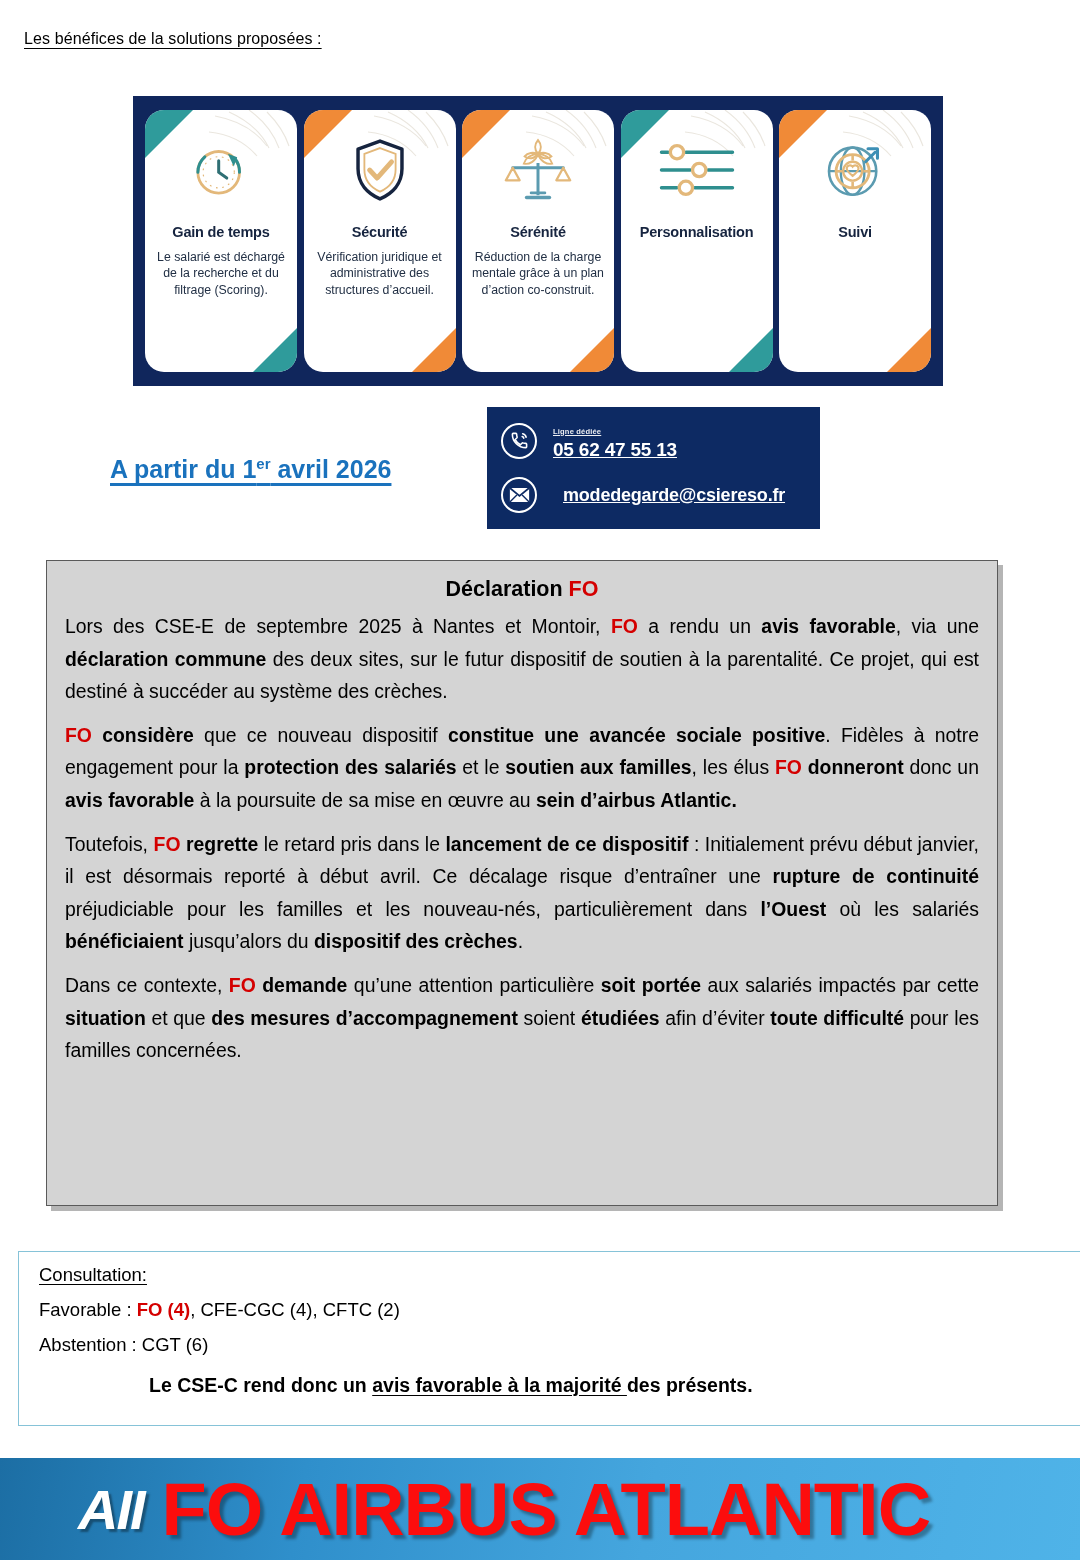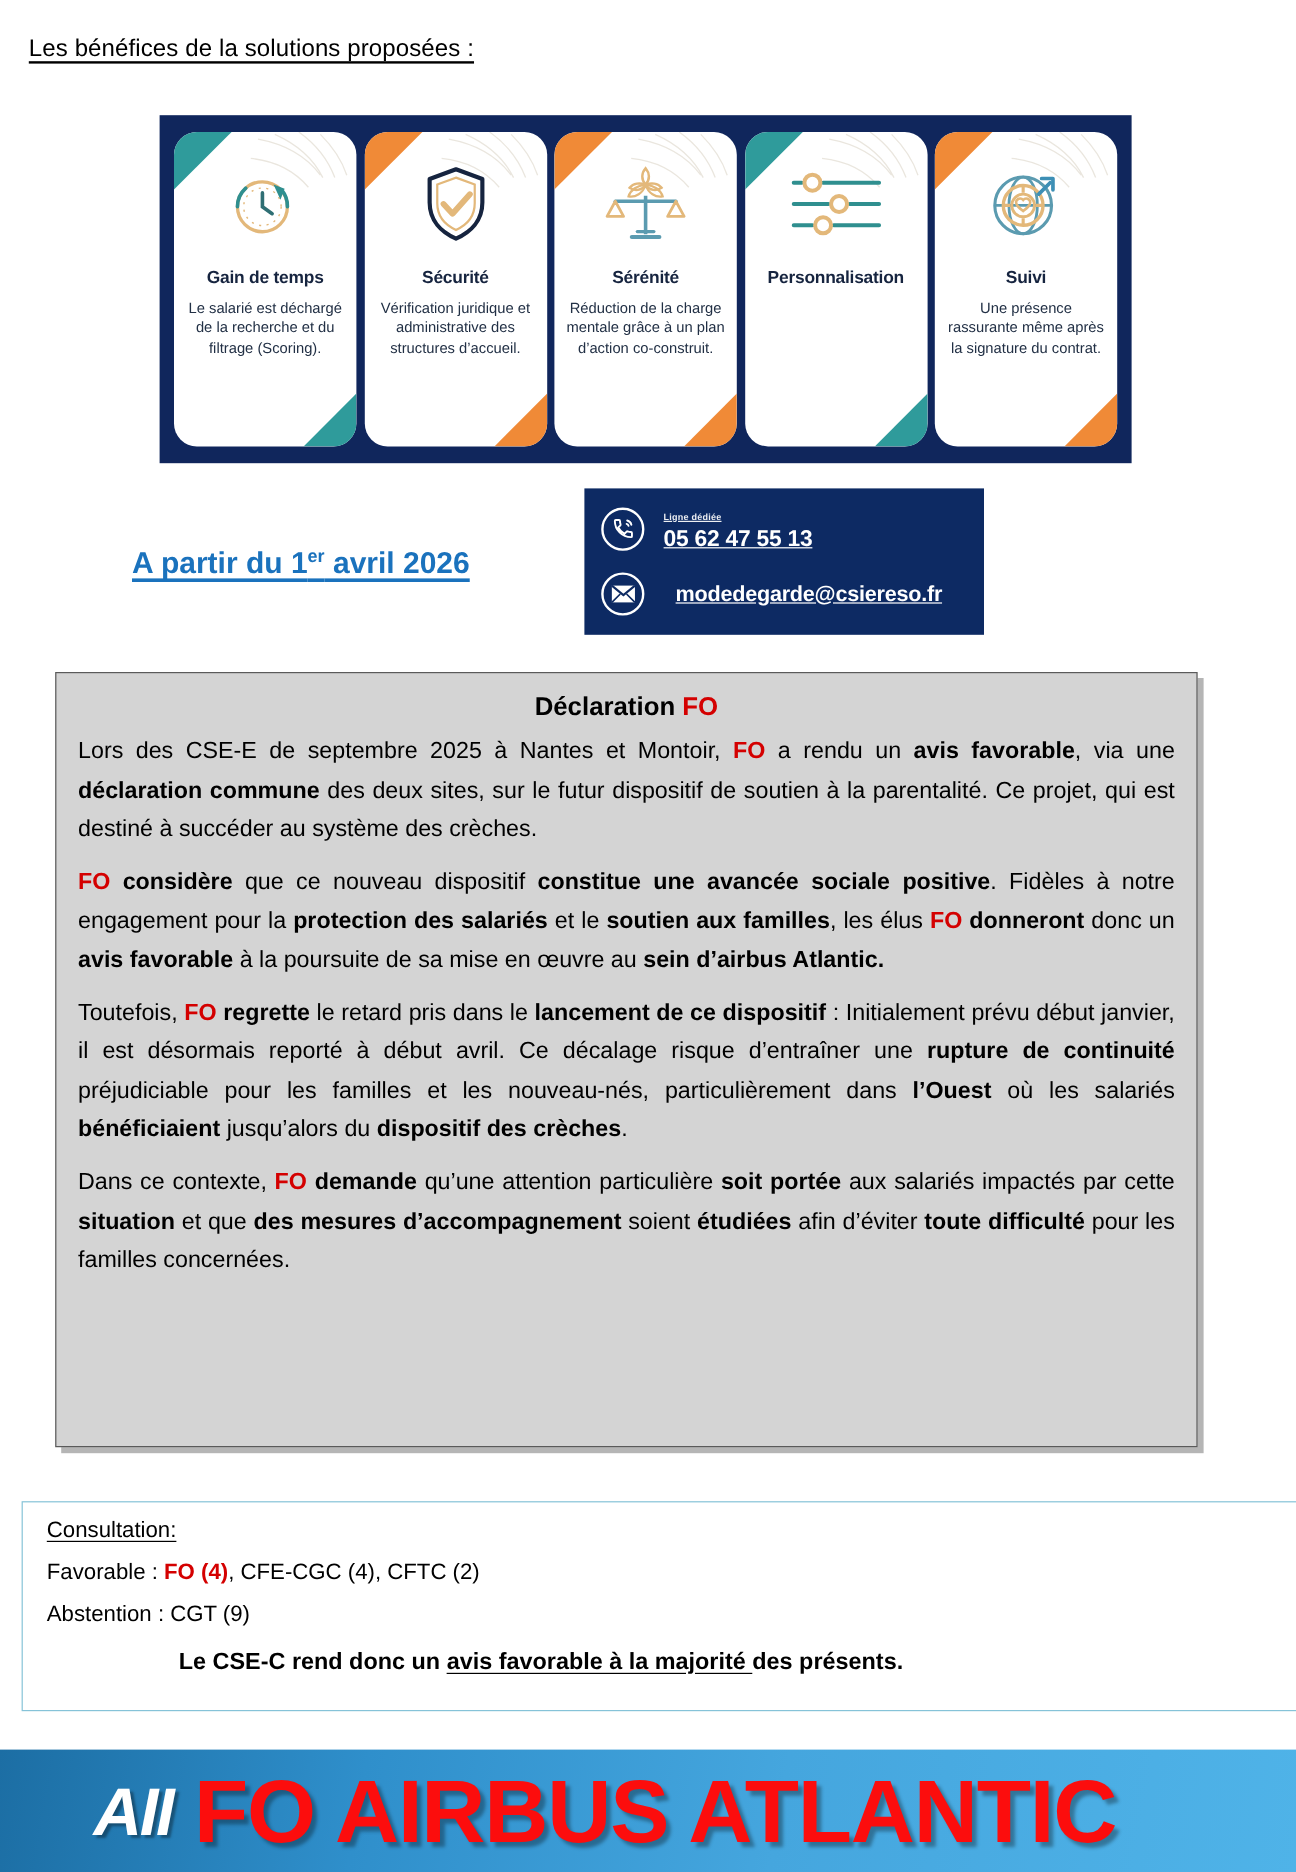--- a/index.html
+++ b/index.html
@@ -7,21 +7,21 @@
     width: 1080px; height: 1560px;
     background: #ffffff;
     font-family: "Liberation Sans", sans-serif;
     overflow: hidden;
   }
   .page { position: relative; width: 1080px; height: 1560px; background:#fff; }
 
   
   .doc-heading {
     position: absolute; left: 24px; top: 30px;
-    font-size: 20px; color: #000;
+    font-size: 16px; color: #000;
     text-decoration: underline;
     text-underline-offset: 4px;
     letter-spacing: .1px;
   }
 
   
   .infographic {
     position: absolute; left: 133px; top: 96px;
     width: 810px; height: 290px;
     background: #10265c;
@@ -255,21 +255,20 @@
             <circle cx="31" cy="34" r="8" stroke="#e3b87a" stroke-width="2"></circle>
             <g stroke="#e3b87a" stroke-width="2.2">
               <path d="M31 20v5M31 43v5M17 34h5M40 34h5"></path>
             </g>
             <path d="M31 38c-3-2.4-5-4-5-6.2a2.8 2.8 0 0 1 5-1.6 2.8 2.8 0 0 1 5 1.6c0 2.2-2 3.8-5 6.2z" stroke="#e3b87a" stroke-width="1.8" fill="none"></path>
             <path d="M42 26l8-8" stroke="#3d8fb5" stroke-width="2.6" stroke-linecap="round"></path>
             <path d="M44 15h8v8" stroke="#3d8fb5" stroke-width="2.6" stroke-linecap="round" stroke-linejoin="round" fill="none"></path>
           </svg>
         </div>
         <div class="ig-title">Suivi</div>
-        <div class="ig-desc">Une présence rassurante même après la signature du contrat.</div>
       </div>
     </div>
 
   <div class="date-line" id="dateline" style="color: rgb(26, 114, 189);"><span>A partir du 1</span><sup>er</sup><span> avril 2026</span></div>
 
   <div class="contact-card">
     <div class="contact-row r1">
       <span class="ico-circle">
         <svg width="19" height="19" viewBox="0 0 24 24" fill="none" stroke="#fff" stroke-width="2" stroke-linecap="round" stroke-linejoin="round">
           <path d="M6.6 10.8c1.4 2.8 3.8 5.1 6.6 6.6l2.2-2.2c.3-.3.7-.4 1-.2 1.1.4 2.3.6 3.6.6.6 0 1 .4 1 1V20c0 .6-.4 1-1 1C10.6 21 3 13.4 3 4c0-.6.4-1 1-1h3.4c.6 0 1 .4 1 1 0 1.2.2 2.4.6 3.6.1.4 0 .7-.2 1l-2.2 2.2z"></path>
@@ -305,21 +304,21 @@
         <p class="decl-p"><span>Toutefois, </span><span class="fo">FO</span><span style="font-weight: bold;"> regrette</span><span> le retard pris dans le </span><span style="font-weight: bold;">lancement de ce dispositif</span><span> : Initialement prévu début janvier, il est désormais reporté à début avril. Ce décalage risque d’entraîner une </span><span style="font-weight: bold;">rupture de continuité</span><span> préjudiciable pour les familles et les nouveau-nés, particulièrement dans </span><span style="font-weight: bold;">l’Ouest</span><span> où les salariés </span><span style="font-weight: bold;">bénéficiaient</span><span> jusqu’alors du </span><span style="font-weight: bold;">dispositif des crèches</span><span>.</span></p>
         <p class="decl-p"><span>Dans ce contexte, </span><span class="fo">FO</span><span style="font-weight: bold;"> demande</span><span> qu’une attention particulière </span><span style="font-weight: bold;">soit portée</span><span> aux salariés impactés par cette </span><span style="font-weight: bold;">situation</span><span> et que </span><span style="font-weight: bold;">des mesures d’accompagnement</span><span> soient </span><span style="font-weight: bold;">étudiées</span><span> afin d’éviter </span><span style="font-weight: bold;">toute difficulté</span><span> pour les familles concernées.</span></p>
       </div>
   </div>
 
   <div class="consult-box">
     <div class="consult-title">Consultation:</div>
     <div class="consult-line">
       <span>Favorable : </span><span class="fo">FO (4)</span><span>, CFE-CGC (4), CFTC (2)</span>
     </div>
-    <div class="consult-line">Abstention : CGT (9)</div>
+    <div class="consult-line">Abstention : CGT (6)</div>
     <div class="consult-concl">
       <span>Le CSE-C rend donc un </span><span class="u">avis favorable à la majorité </span><span>des présents.</span>
     </div>
   </div>
 
   <div class="footer">
     <span class="f-aii">AII</span>
     <span class="f-main">FO AIRBUS ATLANTIC</span>
   </div>
 

